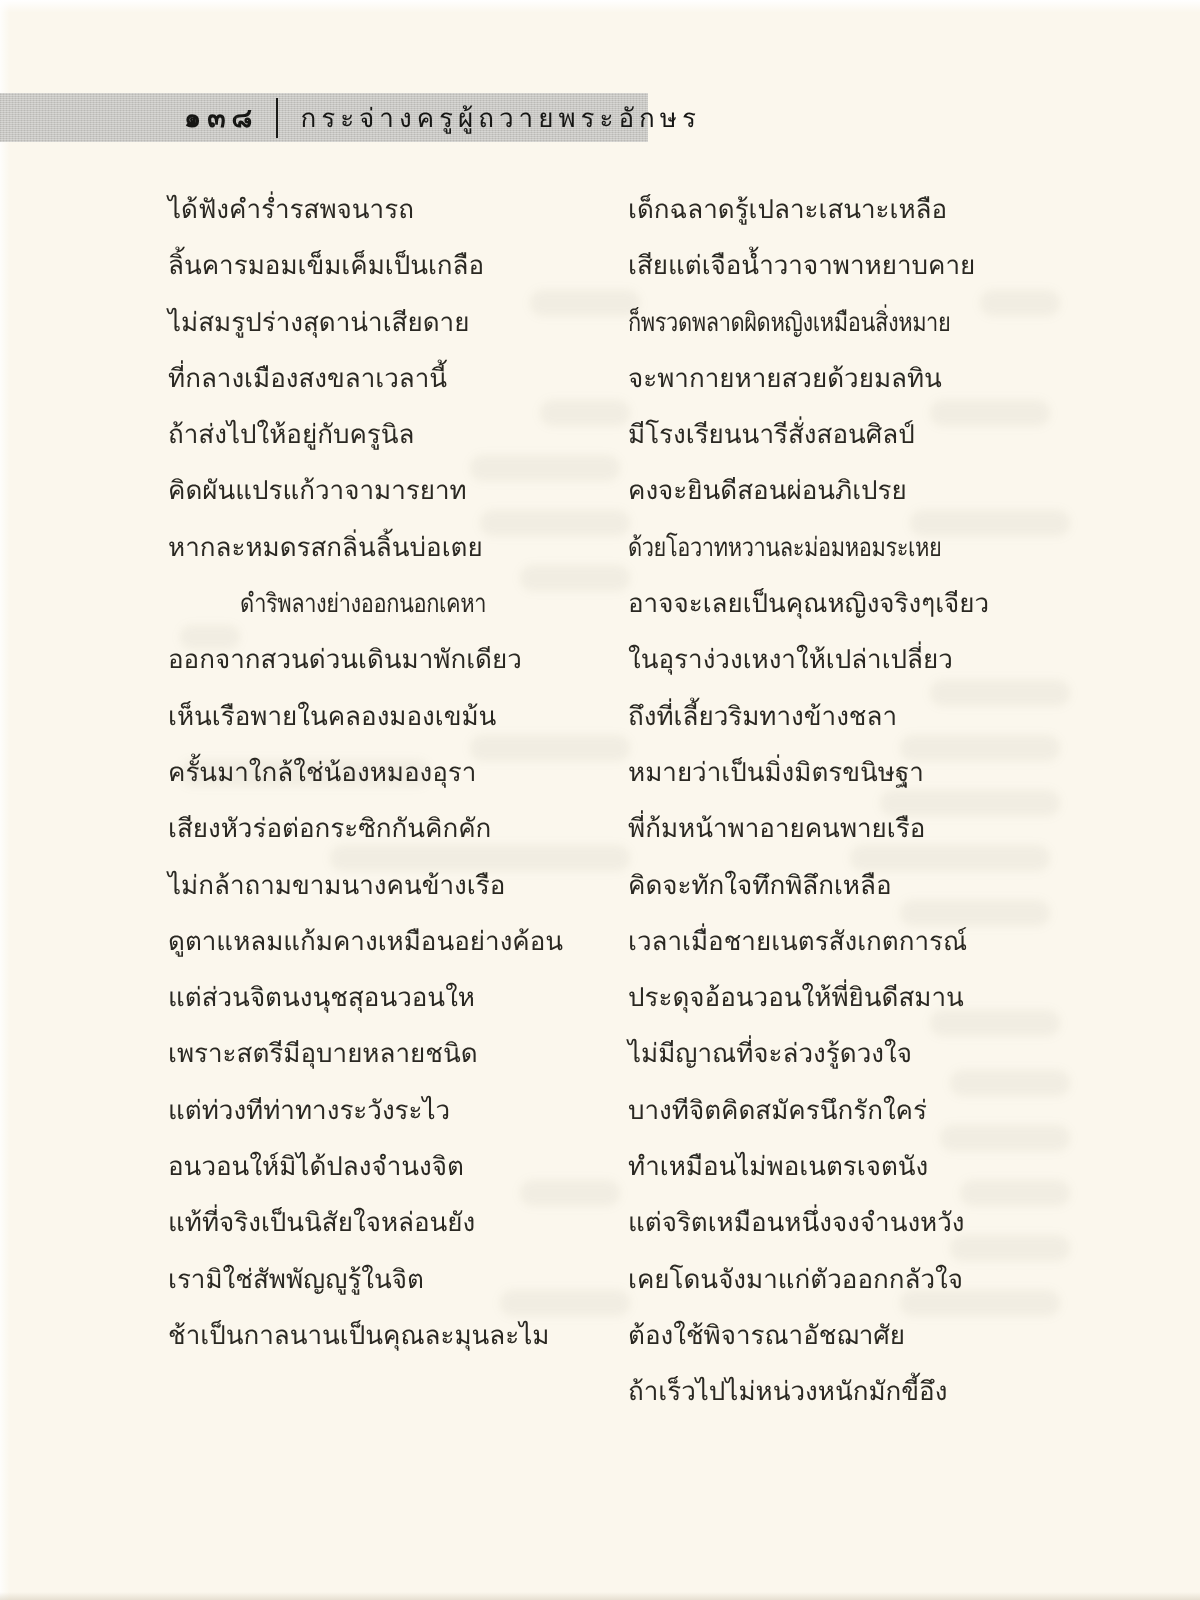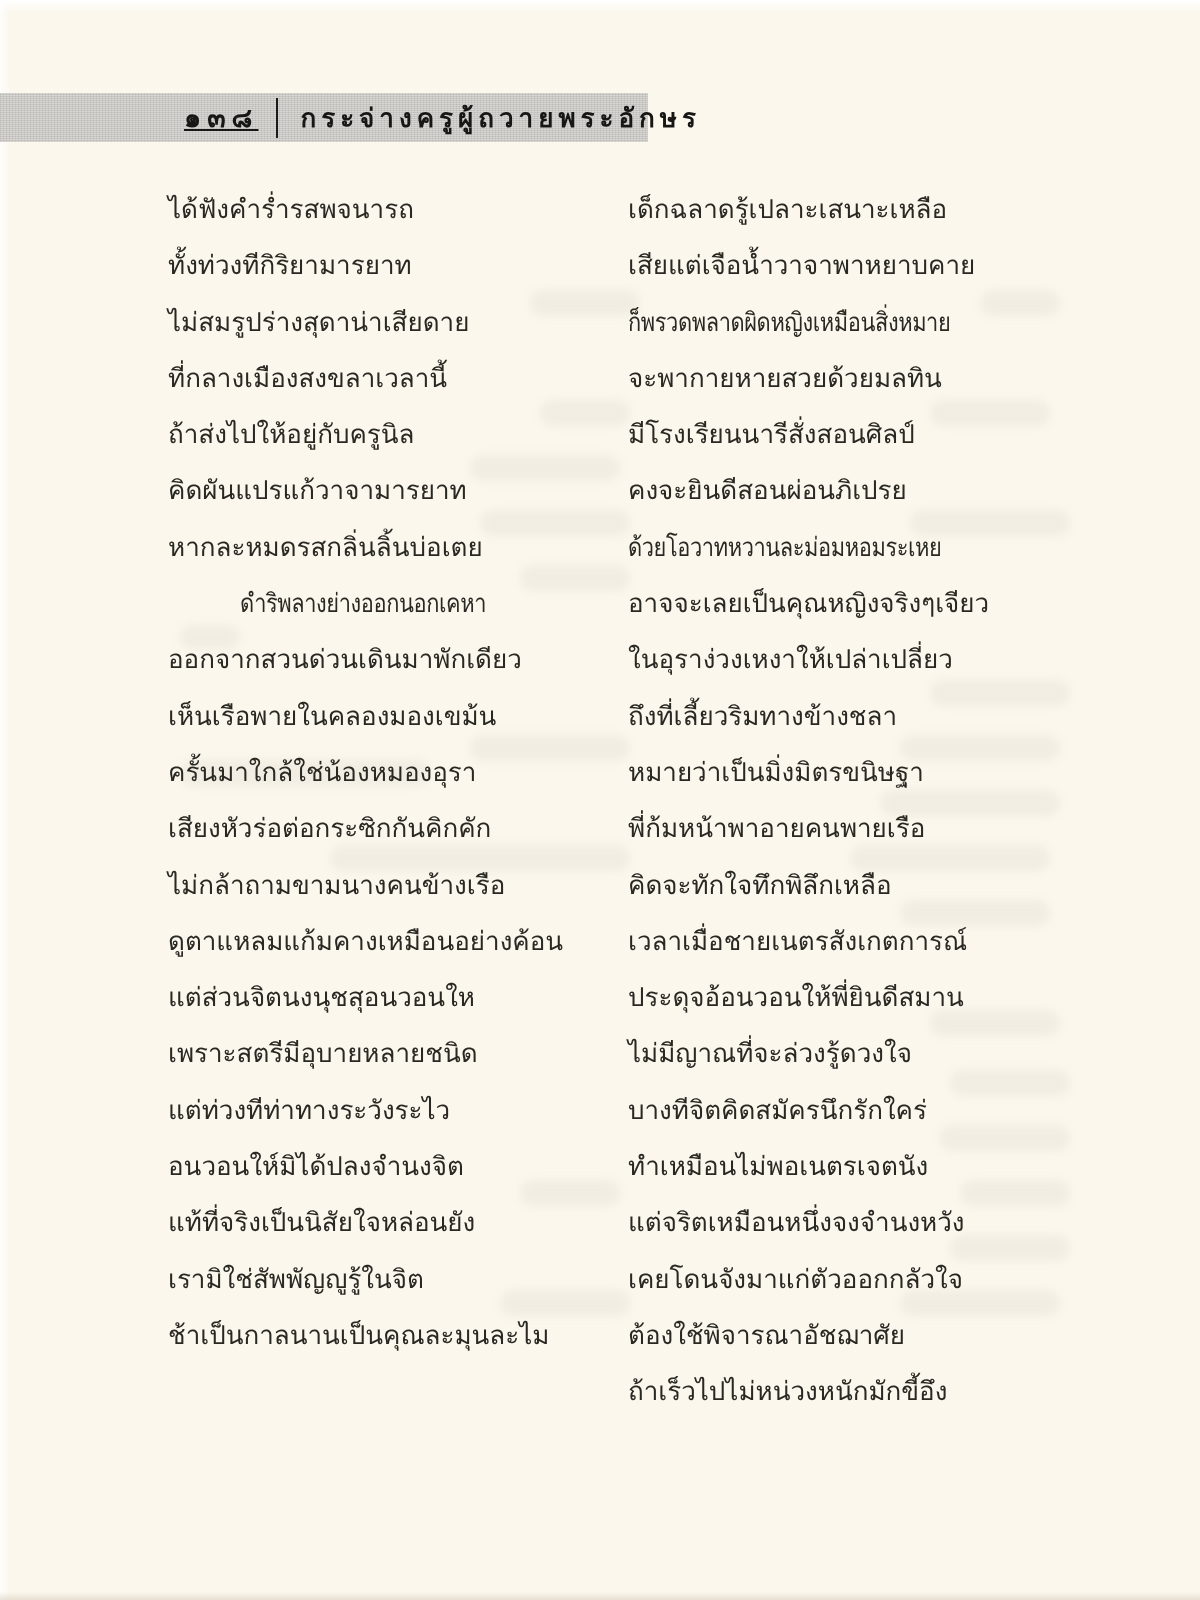--- a/index.html
+++ b/index.html
@@ -43,33 +43,32 @@
     align-items: center;
   }
   .page-number {
     margin-left: 184px;
     font-size: 27px;
     font-weight: bold;
     letter-spacing: 6px;
     color: #161614;
     line-height: 1;
     white-space: nowrap;
-    text-decoration: underline;
   }
   .header-divider {
     width: 2px;
     height: 40px;
     background: #1a1a18;
     margin-left: 18px;
     margin-right: 22px;
     flex: none;
   }
   .page-title {
     font-size: 26px;
-    font-weight: bold;
+    font-weight: normal;
     letter-spacing: 5px;
     color: #161614;
     line-height: 1;
     white-space: nowrap;
   }
 
   
   .poem {
     position: absolute;
     top: 181px;
@@ -147,21 +146,21 @@
   <span class="page-title">กระจ่างครูผู้ถวายพระอักษร</span>
 </div>
 
 <div class="poem">
   <div class="column left">
 
   <div class="line">
         <span class="line-text">ได้ฟังคำร่ำรสพจนารถ</span>
       </div>
       <div class="line">
-        <span class="line-text">ทั้งท่วงทีกิริยามารยาท</span>
+        <span class="line-text">ลิ้นคารมอมเข็มเค็มเป็นเกลือ</span>
       </div>
       <div class="line">
         <span class="line-text">ไม่สมรูปร่างสุดาน่าเสียดาย</span>
       </div>
       <div class="line">
         <span class="line-text">ที่กลางเมืองสงขลาเวลานี้</span>
       </div>
       <div class="line">
         <span class="line-text">ถ้าส่งไปให้อยู่กับครูนิล</span>
       </div>

